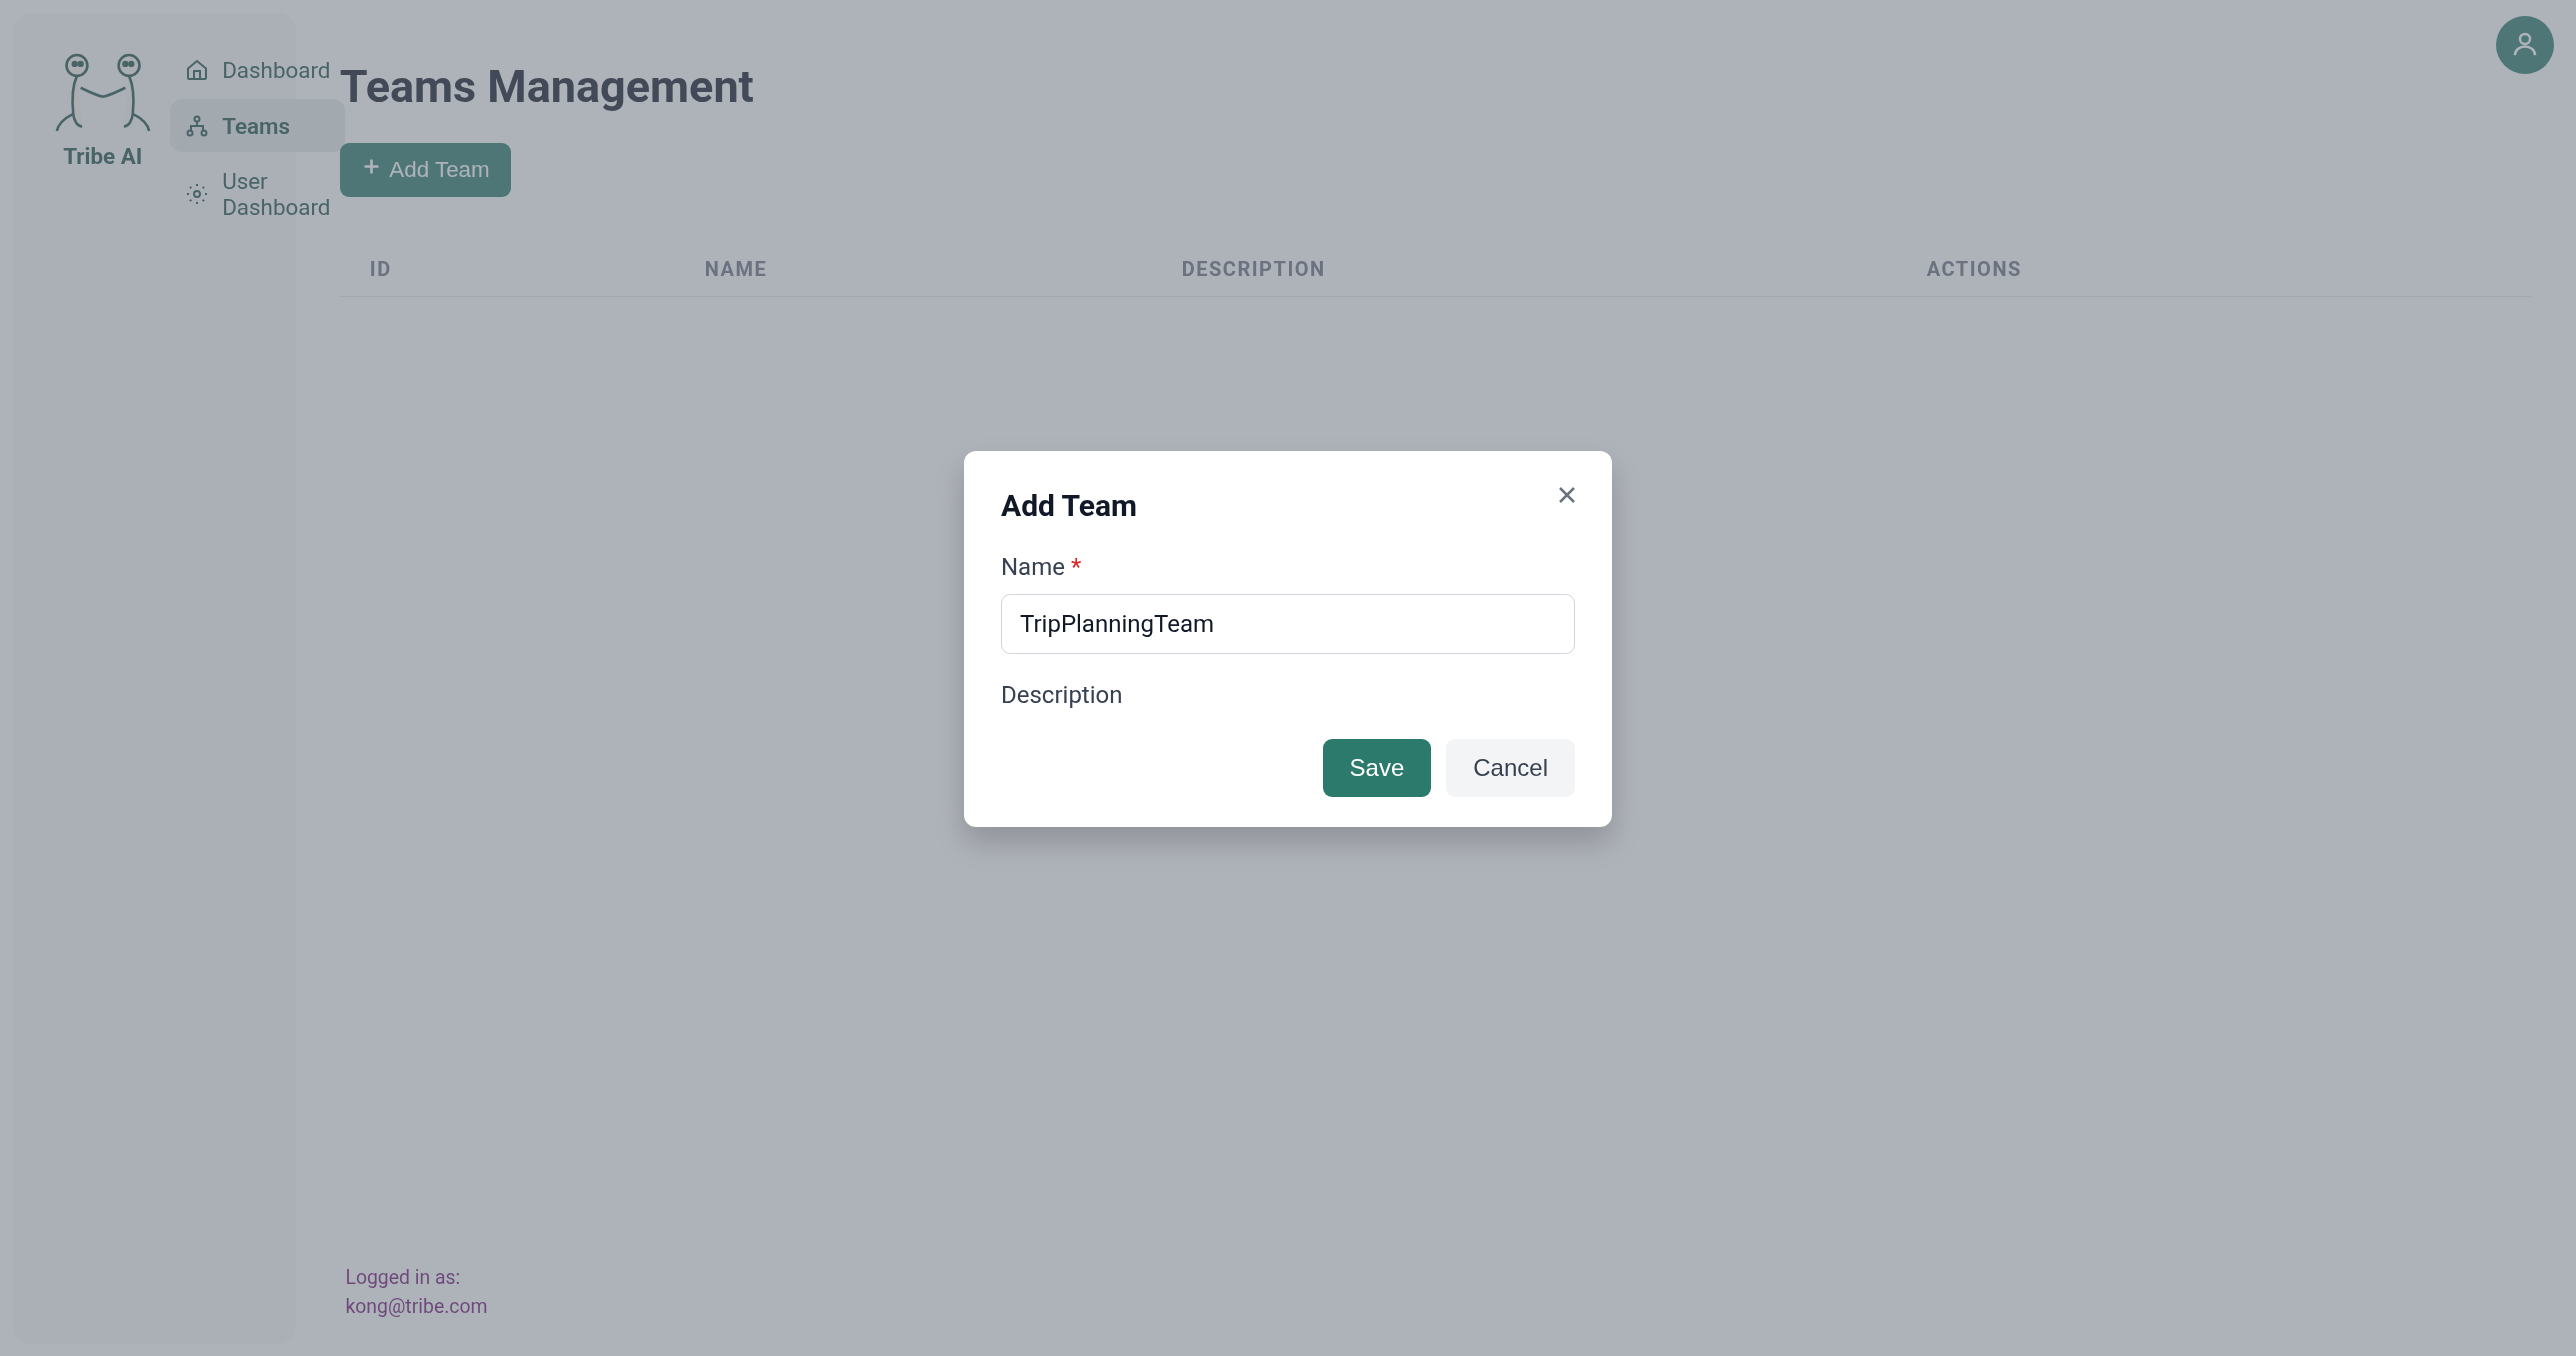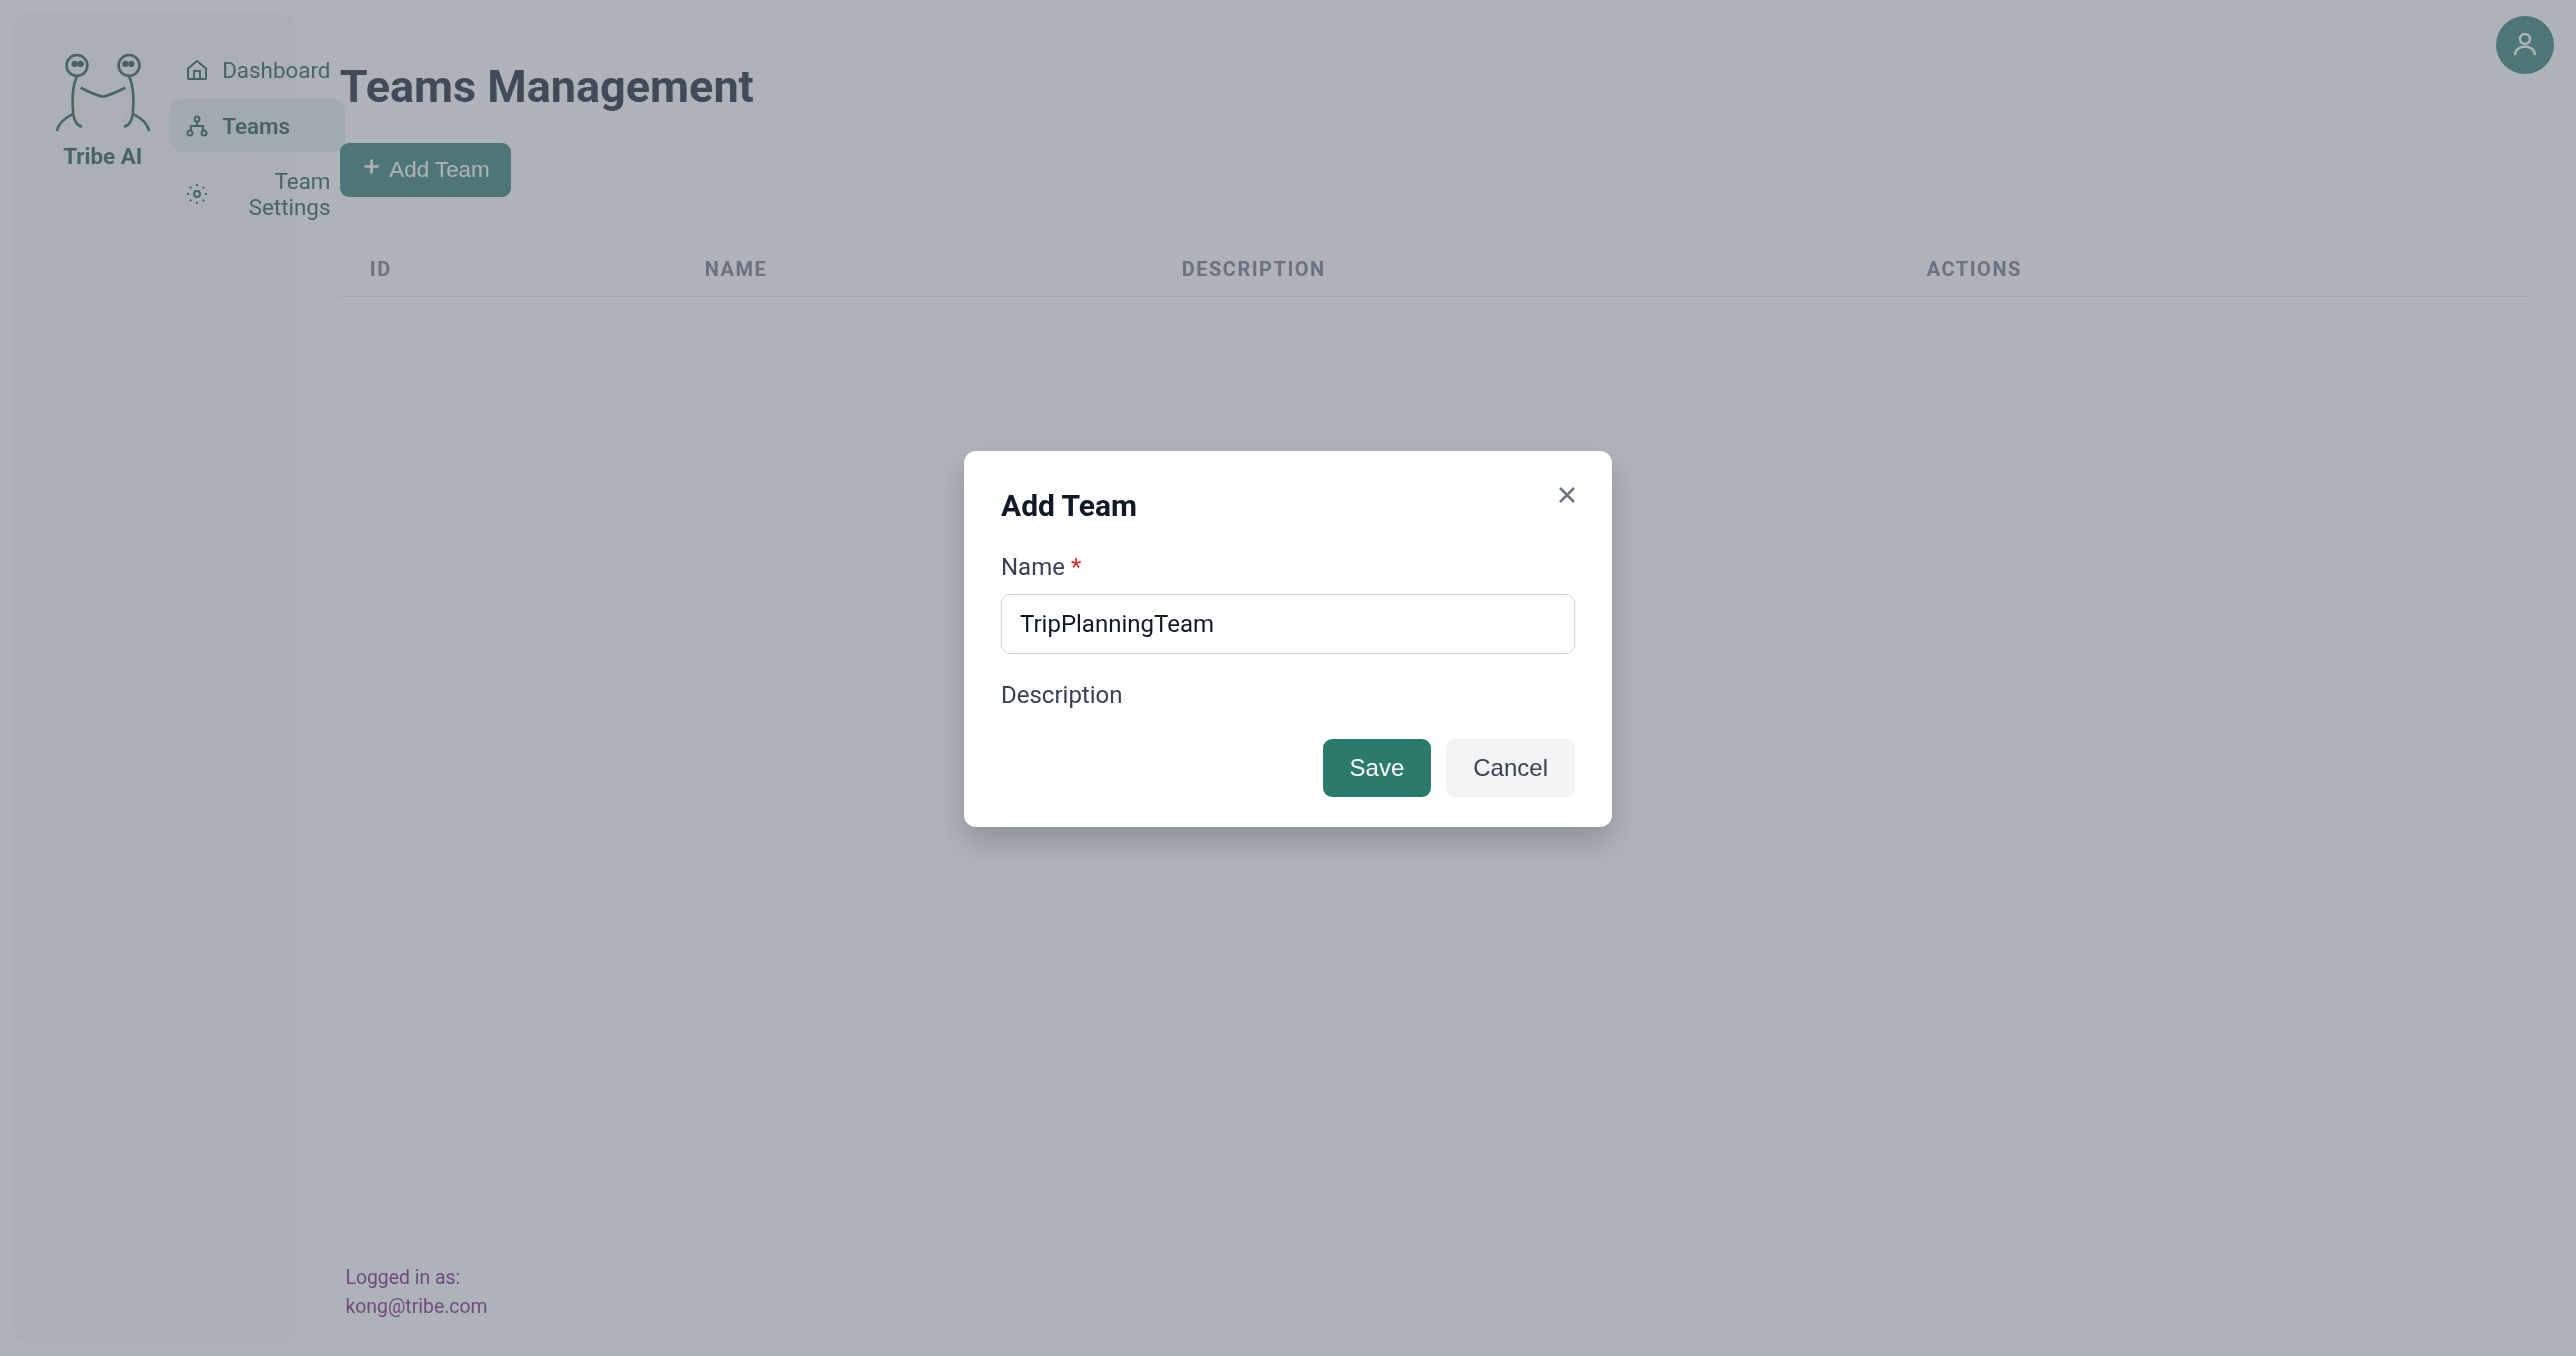--- a/index.html
+++ b/index.html
@@ -56,21 +56,20 @@
     }
     .nav-item {
       display: flex;
       align-items: center;
       gap: 13.4px;
       padding: 13.4px 15px;
       border-radius: 12px;
       color: #21534b;
       font-size: 22.4px;
       cursor: pointer;
-      text-align: right;
     }
     .nav-item.active {
       background: #e5edeb;
       font-weight: 600;
     }
     .nav-icon {
       width: 24px;
       height: 24px;
       display: inline-flex;
       align-items: center;
@@ -290,21 +289,21 @@
         </span>
         <span>Teams</span>
       </div>
       <div class="nav-item">
         <span class="nav-icon">
           <svg width="24" height="24" viewBox="0 0 24 24">
               <circle cx="12" cy="12" r="3"></circle>
               <path d="M12 2 V4 M12 20 V22 M4.9 4.9 L6.3 6.3 M17.7 17.7 L19.1 19.1 M2 12 H4 M20 12 H22 M4.9 19.1 L6.3 17.7 M17.7 6.3 L19.1 4.9"></path>
             </svg>
         </span>
-        <span>Team Settings</span>
+        <span>User Dashboard</span>
       </div>
     </nav>
 
     <div class="sidebar-footer">
       <div>Logged in as:</div>
       <div>kong@tribe.com</div>
     </div>
   </aside>
 
   <main class="main">

